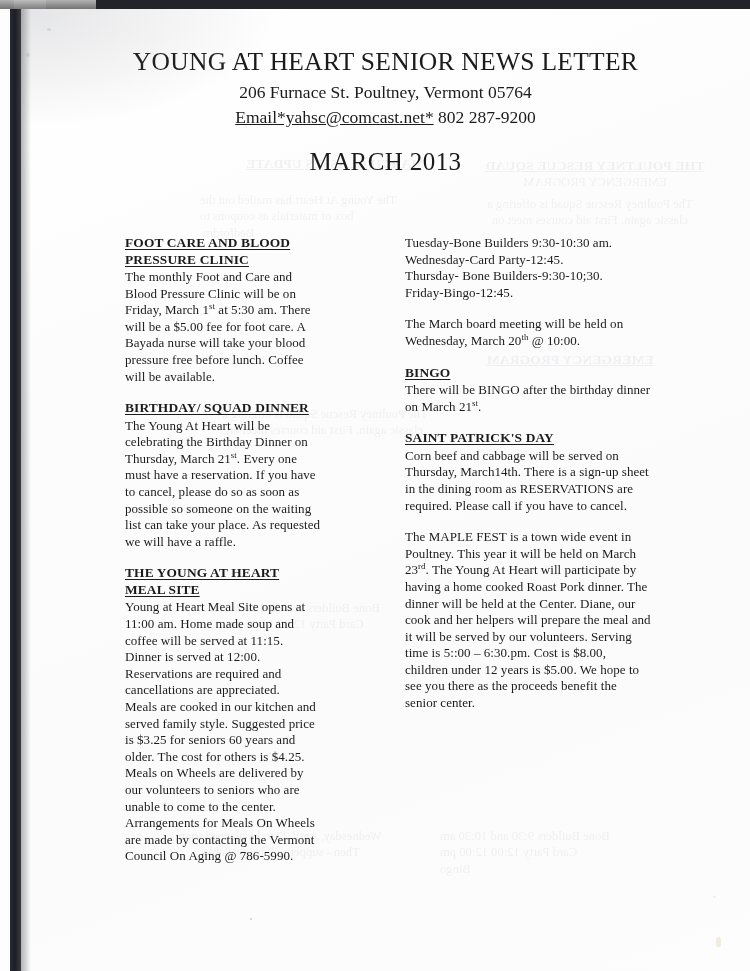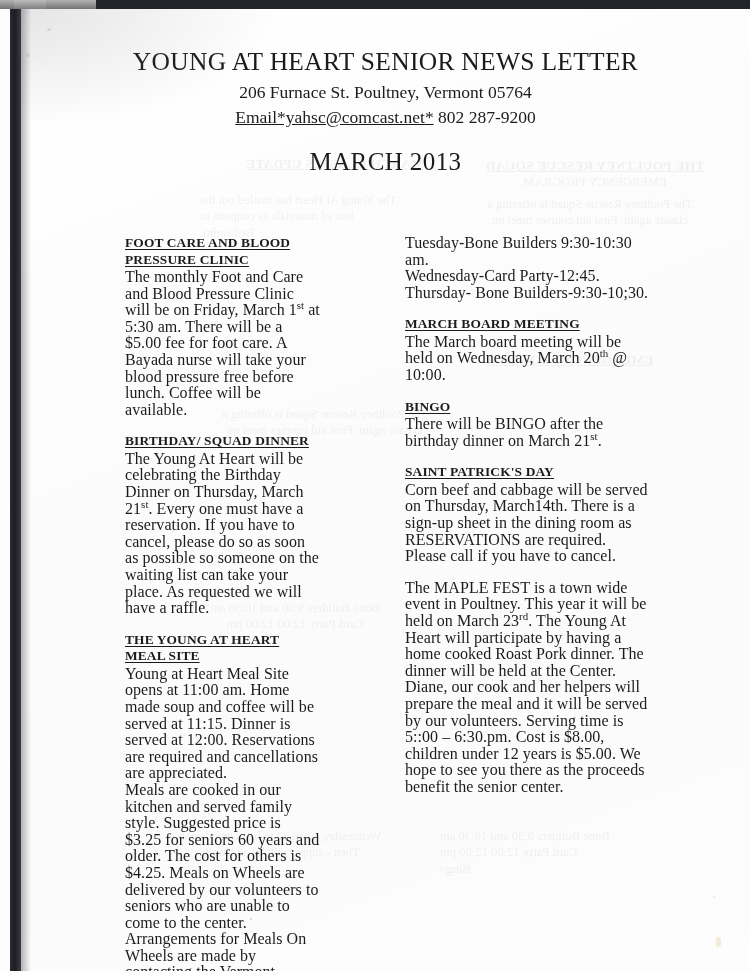--- a/index.html
+++ b/index.html
@@ -139,21 +139,21 @@
     font-weight: bold;
     font-size: 13.4px;
     line-height: 16.5px;
     text-decoration: underline;
     text-underline-offset: 1.5px;
     letter-spacing: .15px;
     margin-bottom: 1px;
     display: block;
   }
   .section-body {
-    font-size: 16px;
+    font-size: 13px;
     line-height: 16.6px;
     text-align: left;
     letter-spacing: .05px;
   }
   .section-body p { margin: 0; }
   sup {
     font-size: 0.68em;
     vertical-align: super;
     line-height: 0;
   }
@@ -242,25 +242,25 @@
 
       </div>
 
       <div class="col col-right">
 
         <div class="section">
           <div class="section-body">
             <span class="schedule-line">Tuesday-Bone Builders 9:30-10:30 am.</span>
             <span class="schedule-line">Wednesday-Card Party-12:45.</span>
             <span class="schedule-line">Thursday- Bone Builders-9:30-10;30.</span>
-          </div>
-        </div>
-
-        <div class="section">
-          <span class="section-heading">MARCH BOARD MEETING</span>
+            <span class="schedule-line">Friday-Bingo-12:45.</span>
+          </div>
+        </div>
+
+        <div class="section">
           <div class="section-body">
             <p><span>The March board meeting will be held on Wednesday, March 20</span><sup>th</sup><span> @ 10:00.</span></p>
           </div>
         </div>
 
         <div class="section">
           <span class="section-heading">BINGO</span>
           <div class="section-body">
             <p><span>There will be BINGO after the birthday dinner on March 21</span><sup>st</sup><span>.</span></p>
           </div>

